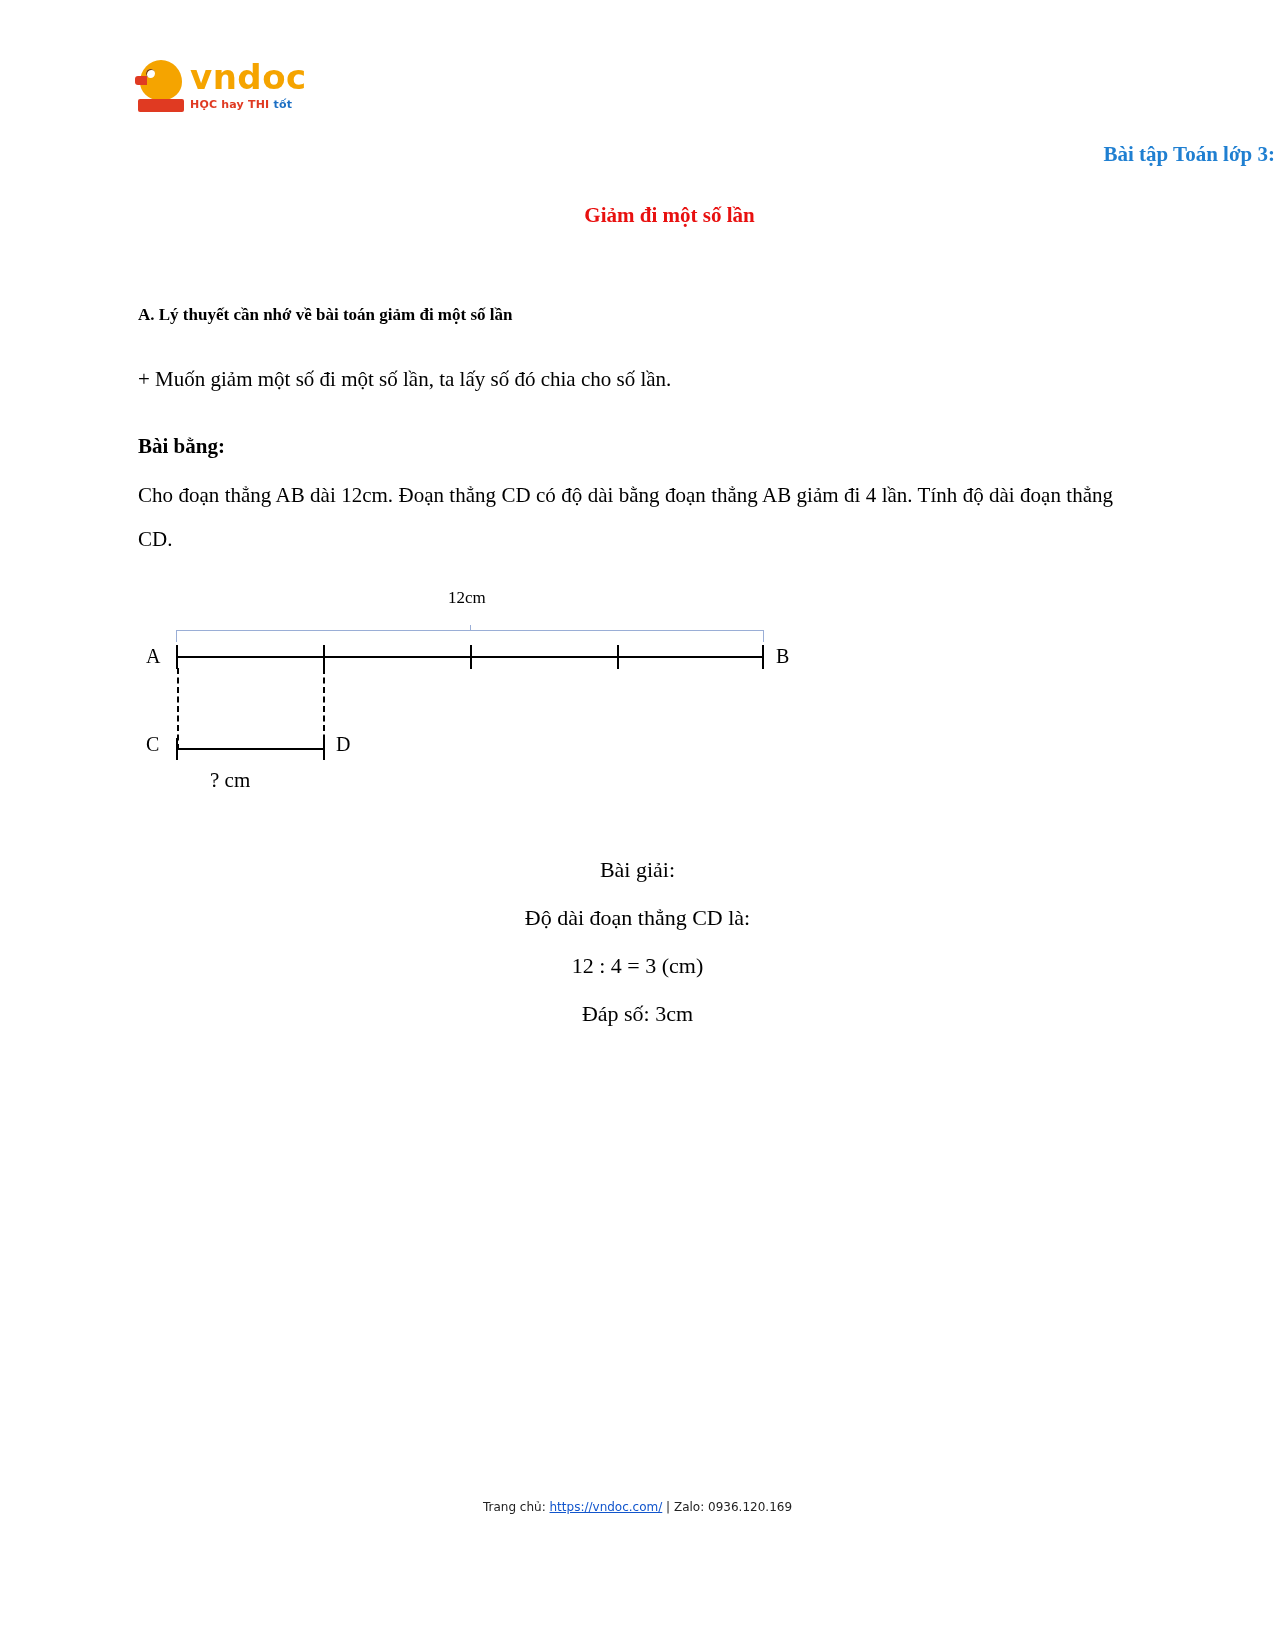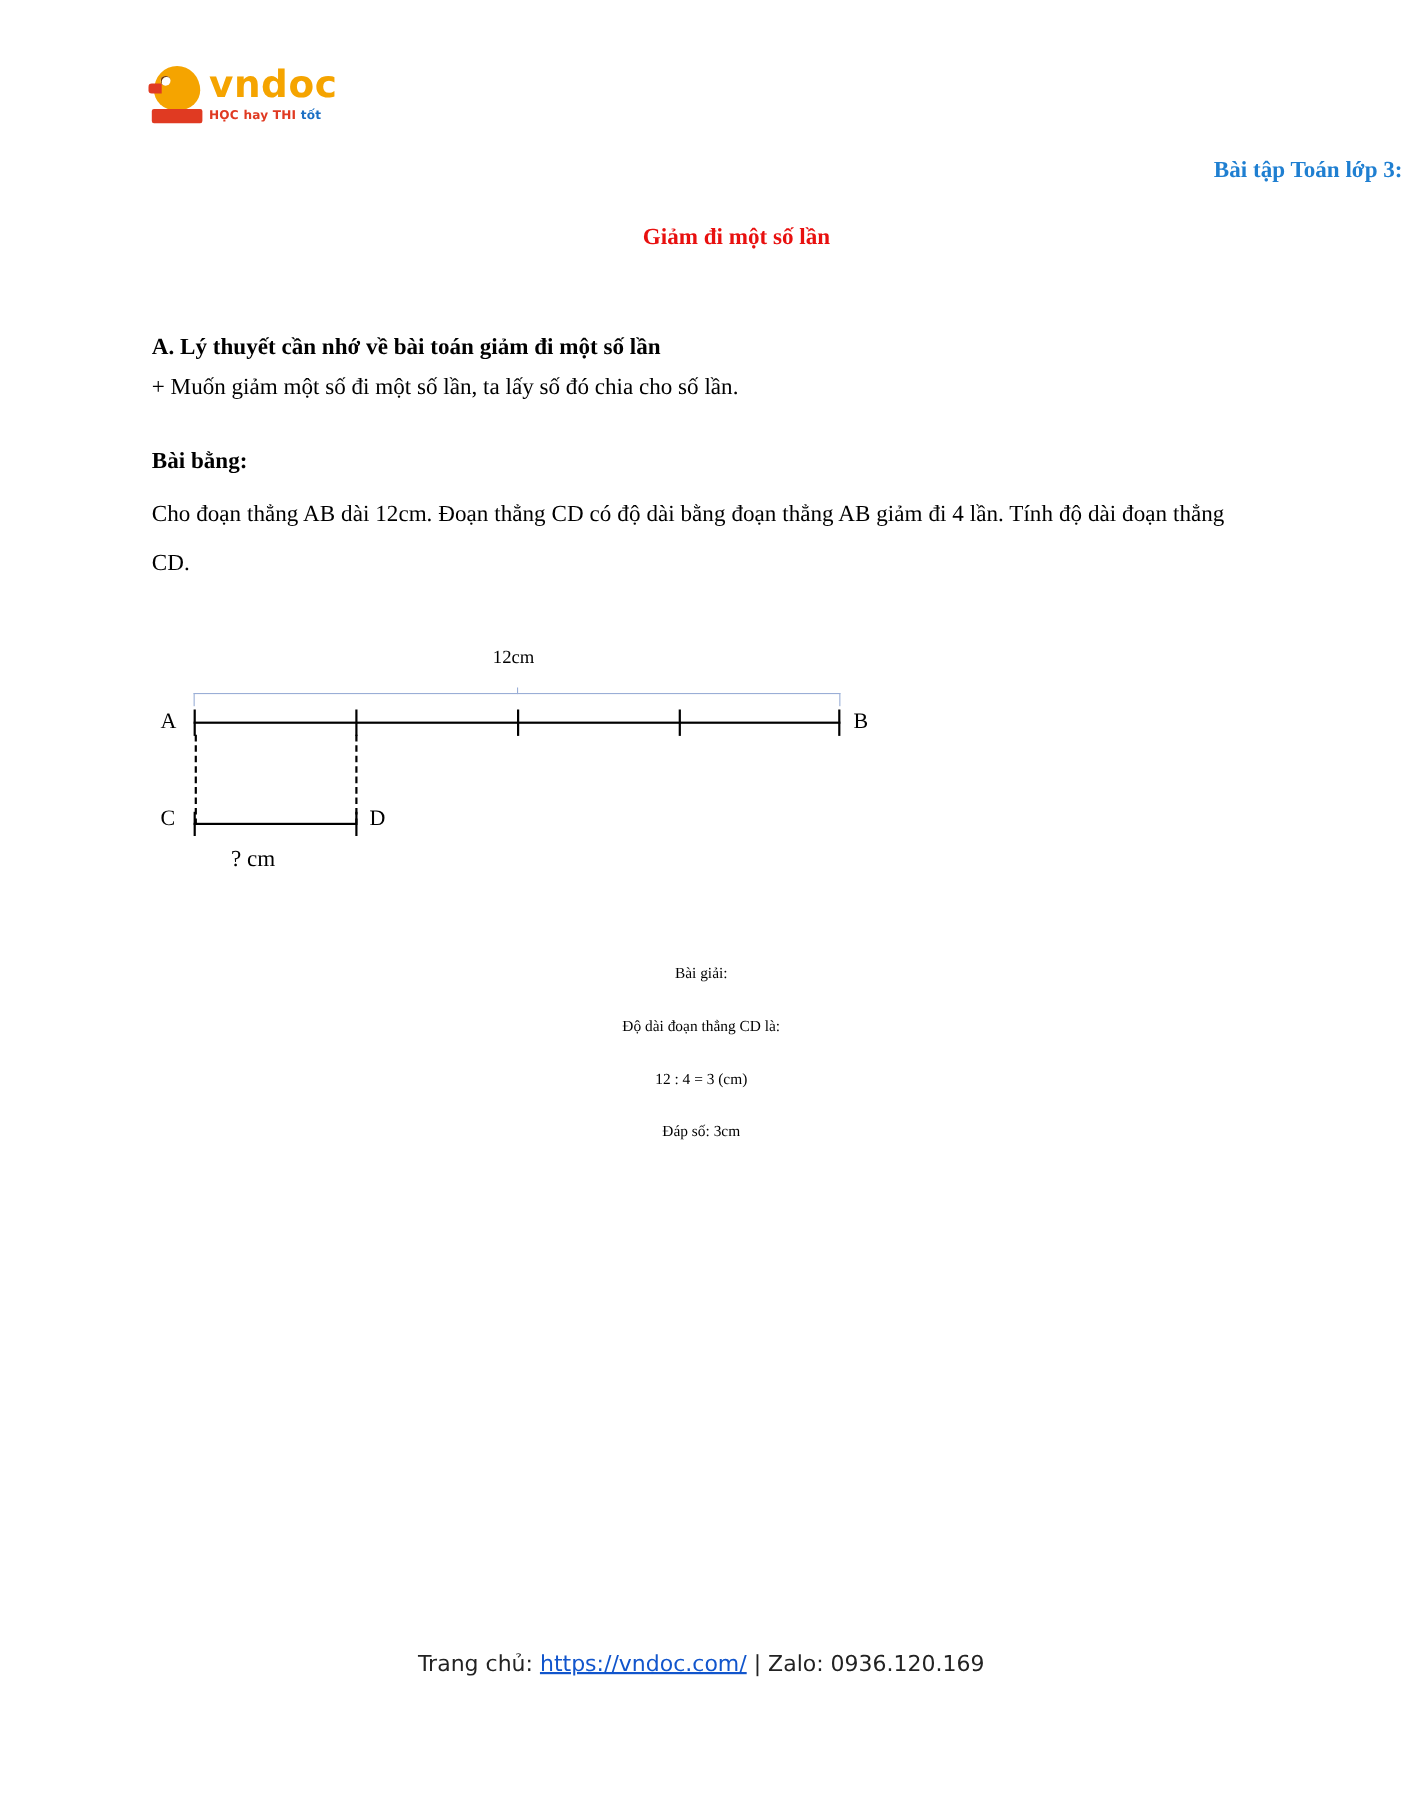--- a/index.html
+++ b/index.html
@@ -127,23 +127,23 @@
   }
 
   
   .content {
     position: absolute;
     left: 138px;
     top: 300px;
     width: 1000px;
   }
   .h-section {
-    font-size: 21px;
-    font-weight: bold;
-    margin: 0 0 4px 0;
+    font-size: 17px;
+    font-weight: bold;
+    margin: 0 0 32px 0;
     line-height: 30px;
   }
   .para {
     font-size: 21px;
     line-height: 34px;
     margin: 0 0 20px 0;
   }
   .h-problem {
     font-size: 21px;
     font-weight: bold;
@@ -243,34 +243,34 @@
 
   
   .solution {
     position: absolute;
     left: 0;
     top: 855px;
     width: 1275px;
     text-align: center;
   }
   .solution p {
-    margin: 16px 0 18px 0;
-    font-size: 14px;
+    margin: 0 0 18px 0;
+    font-size: 22px;
     line-height: 30px;
   }
 
   
   .footer {
     position: absolute;
     left: 0;
     top: 1500px;
     width: 1275px;
     text-align: center;
     font-family: "DejaVu Sans", sans-serif;
-    font-size: 20px;
+    font-size: 12px;
     color: #222;
   }
   .footer a {
     color: #1155cc;
     text-decoration: underline;
   }
 </style>
 </head>
 <body>
 

